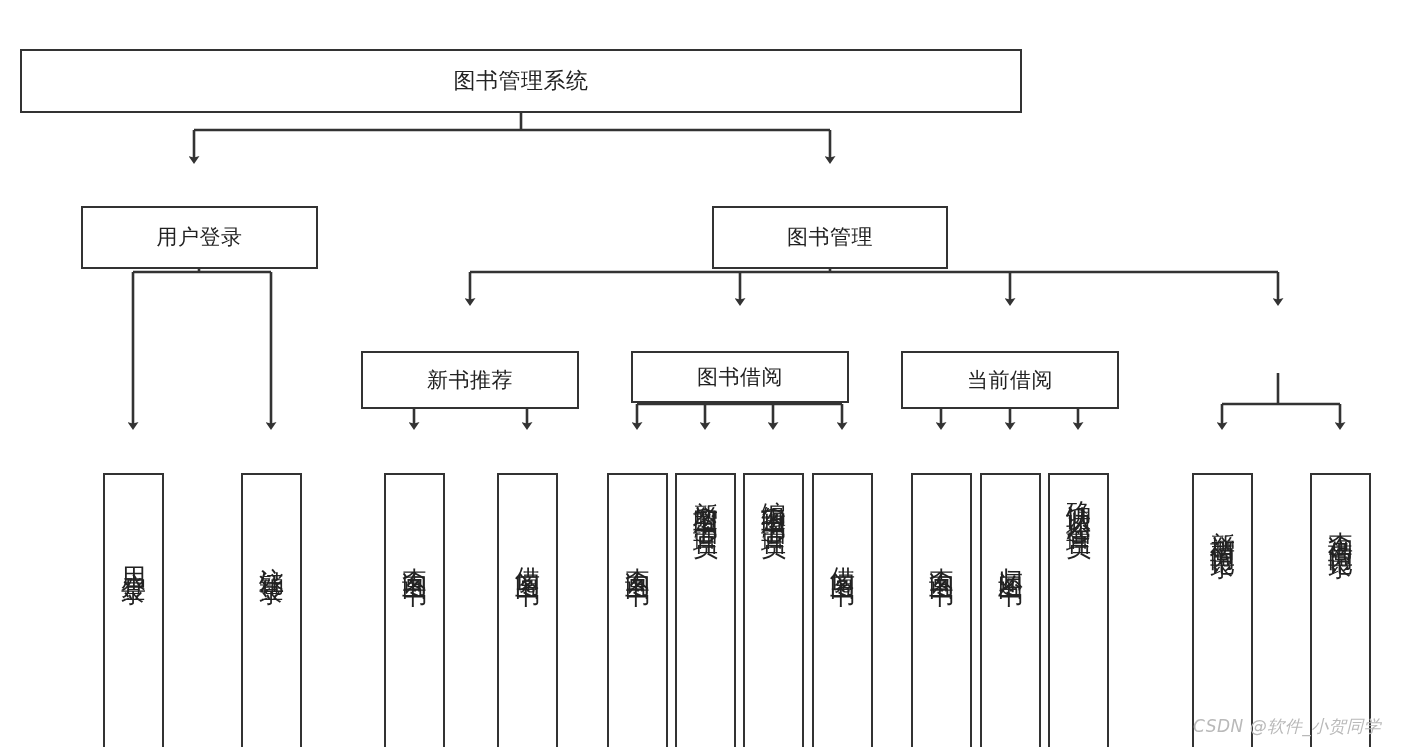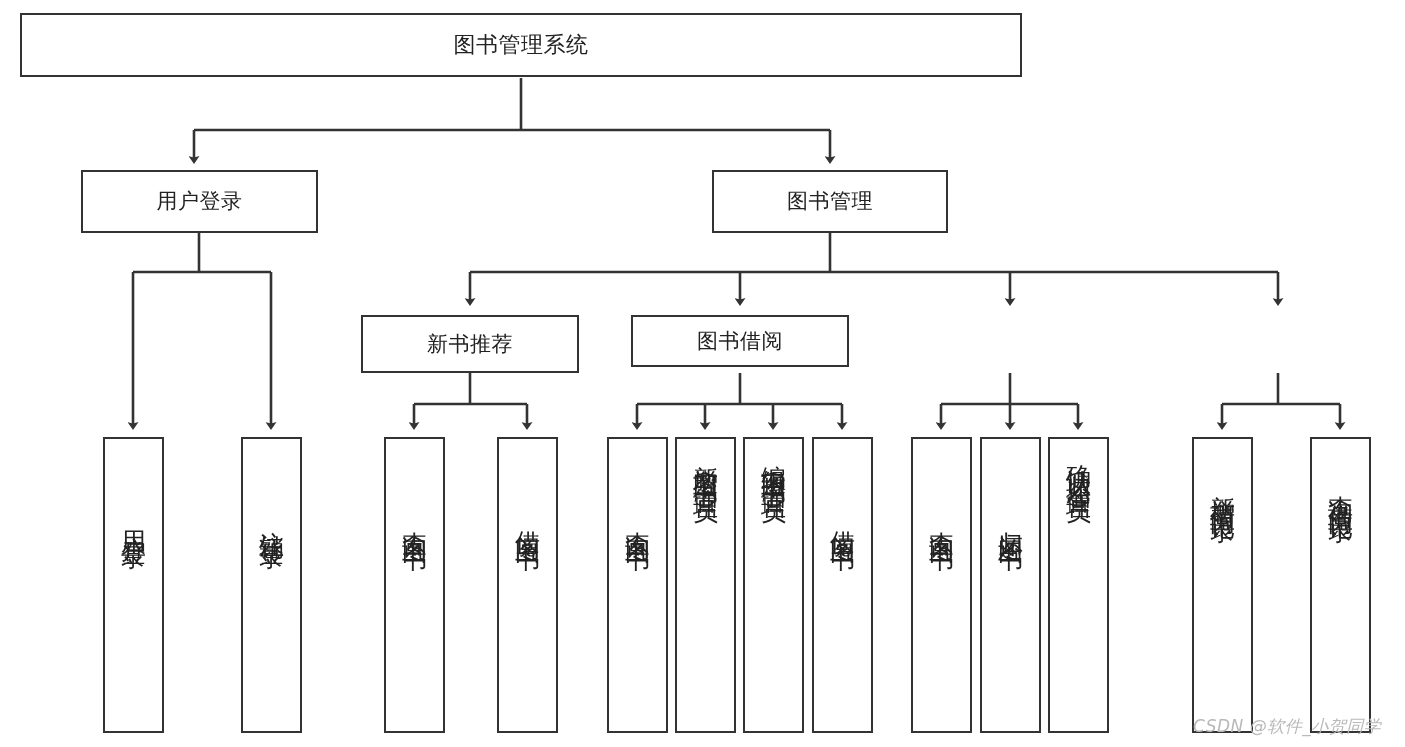--- a/index.html
+++ b/index.html
@@ -22,20 +22,21 @@
   }
   .node{
     position:absolute;
     box-sizing:border-box;
     background:#ffffff;
     border:2.5px solid #333333;
     display:flex;
     align-items:center;
     justify-content:center;
     color:#222222;
+    margin-top:36px;
   }
   .node .lbl{
     display:block;
     text-align:center;
     line-height:1.18;
     white-space:pre;
   }
   
   .node.horiz .lbl{
     font-size:21px;
@@ -130,20 +131,23 @@
   <div class="node horiz" style="left:361px;top:315px;width:218px;height:58px;">
     <span class="lbl">新书推荐</span>
   </div>
 
   <div class="node horiz" style="left:712px;top:170px;width:236px;height:63px;">
     <span class="lbl">图书管理</span>
   </div>
   <div class="node horiz" style="left:631px;top:315px;width:218px;height:52px;">
     <span class="lbl">图书借阅</span>
   </div>
+  <div class="node horiz" style="left:901px;top:315px;width:218px;height:58px;">
+    <span class="lbl">当前借阅</span>
+  </div>
 
   <div class="node vert" style="left:103px;top:437px;width:61px;height:296px;">
     <span class="lbl" style="margin-top:72px;">用户登录</span>
   </div>
   <div class="node vert" style="left:241px;top:437px;width:61px;height:296px;">
     <span class="lbl" style="margin-top:72px;">注销登录</span>
   </div>
 
   <div class="node vert" style="left:384px;top:437px;width:61px;height:296px;">
     <span class="lbl" style="margin-top:72px;">查询图书</span>

